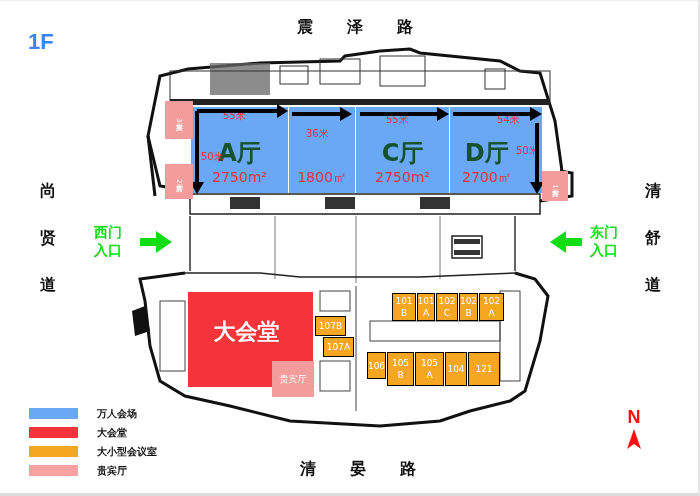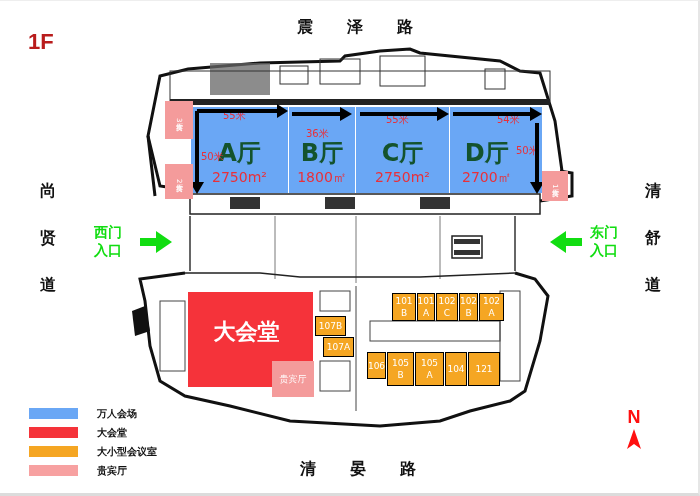--- a/index.html
+++ b/index.html
@@ -1,20 +1,20 @@
 <!DOCTYPE html>
 <html><head>
   <meta charset="utf-8">
   <style>
     * { box-sizing: border-box; margin: 0; padding: 0; }
     html, body { width: 700px; height: 496px; background: #ffffff; overflow: hidden; }
     body { font-family: "DejaVu Sans", "Liberation Sans", sans-serif; position: relative; }
     .frame { position: absolute; left: 0; top: 0; width: 700px; height: 496px; border-right: 2px solid #e6e6e6; border-bottom: 3px solid #dcdcdc; border-top: 1px solid #eee; background: #fff; }
     .abs { position: absolute; }
-    .floor-label { left: 28px; top: 28px; font-size: 22px; font-weight: bold; color: #b91c1c; font-family: "Liberation Sans", sans-serif; }
+    .floor-label { left: 28px; top: 28px; font-size: 22px; font-weight: bold; color: #3b82f6; font-family: "Liberation Sans", sans-serif; }
     .road { font-size: 16px; font-weight: bold; color: #111; letter-spacing: 0; }
     .road-h { display: flex; gap: 34px; }
     .road-v { display: flex; flex-direction: column; gap: 26px; }
     .entrance { color: #11dd11; font-weight: bold; font-size: 14px; line-height: 18px; text-align: center; }
     .hall { position: absolute; background: #6aa7f5; color: #fff; }
     .hall-name { position: absolute; font-size: 24px; font-weight: bold; color: #14532d; width: 100%; text-align: center; }
     .hall-area { position: absolute; font-size: 14px; color: #e8303a; width: 100%; text-align: center; }
     .dim { position: absolute; font-size: 10px; color: #e8303a; }
     .vip { position: absolute; background: #f49b9b; color: #fff; font-size: 7px; writing-mode: vertical-rl; display: flex; align-items: center; justify-content: center; }
     .room { position: absolute; background: #f5a623; color: #fff; font-size: 9px; text-align: center; display: flex; align-items: center; justify-content: center; line-height: 12px; border: 1px solid #000000; }
@@ -95,21 +95,20 @@
     <rect x="500" y="290" width="20" height="90" fill="none" stroke="#444" stroke-width="1"></rect>
   </svg>
 
   <div class="hall" style="left:191px; top:106px; width:97px; height:86px;">
     <div class="dim" style="left:32px; top:2px;">55米</div>
     <div class="hall-name" style="top:30px;">A厅</div>
     <div class="hall-area" style="top:62px;">2750m²</div>
   </div>
   <div class="hall" style="left:289px; top:106px; width:66px; height:86px;">
     <div class="dim" style="left:17px; top:20px;">36米</div>
-    <div class="hall-name" style="top:30px;">B厅</div>
     <div class="hall-area" style="top:62px;">1800㎡</div>
   </div>
   <div class="hall" style="left:356px; top:106px; width:93px; height:86px;">
     <div class="dim" style="left:30px; top:6px;">55米</div>
     <div class="hall-name" style="top:30px;">C厅</div>
     <div class="hall-area" style="top:62px;">2750m²</div>
   </div>
   <div class="hall" style="left:450px; top:106px; width:92px; height:86px;">
     <div class="dim" style="left:34px; top:6px;margin-left:13px;">54米</div>
     <div class="hall-name" style="top:30px; width:80%;">D厅</div>

